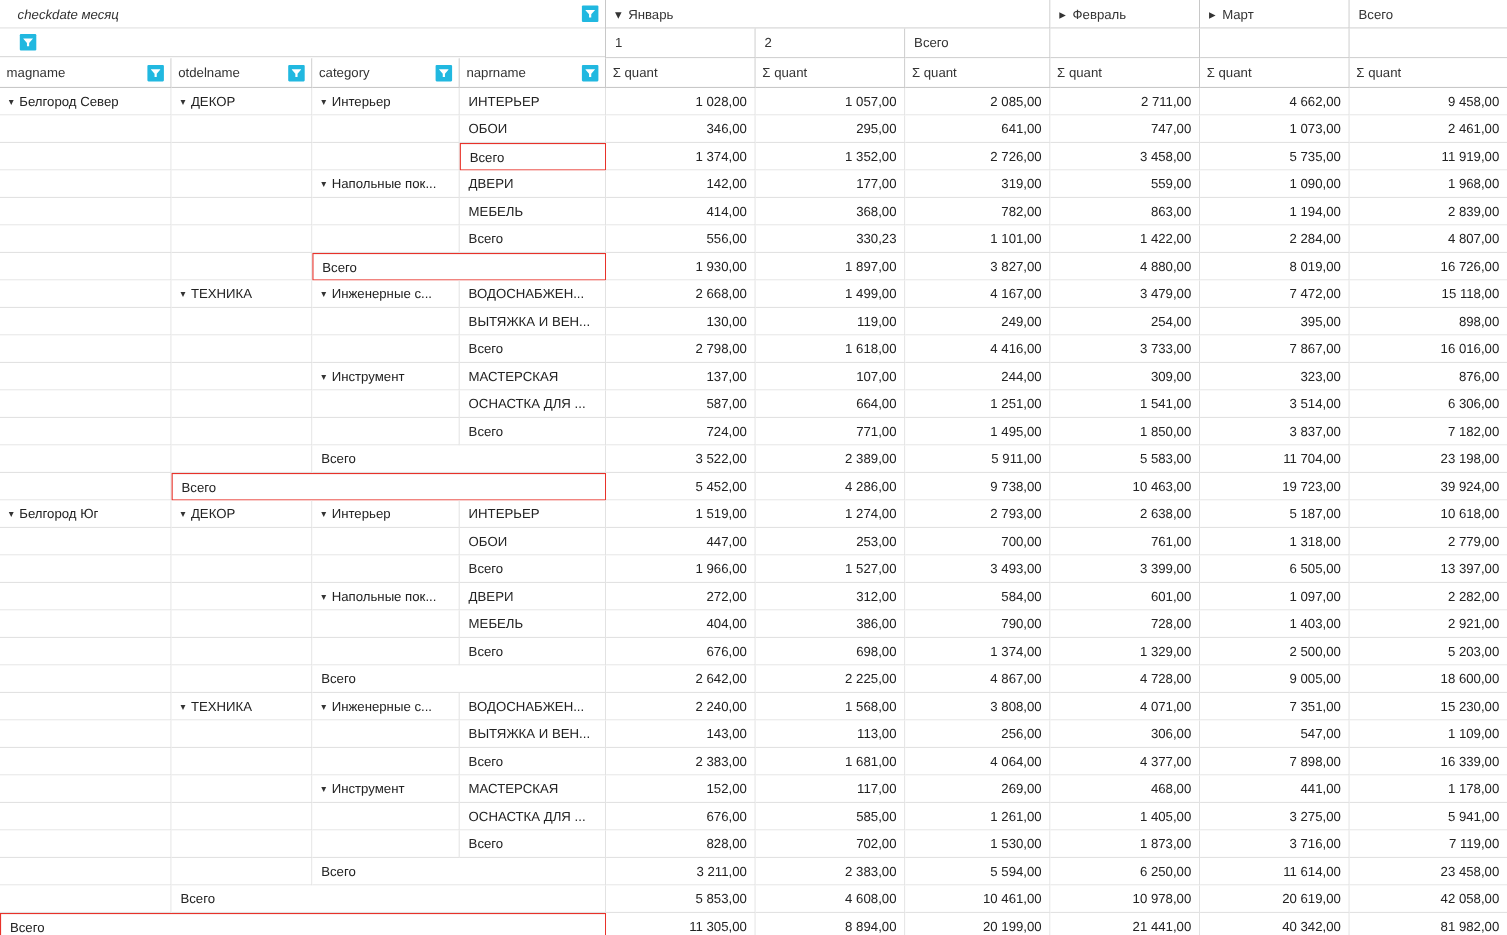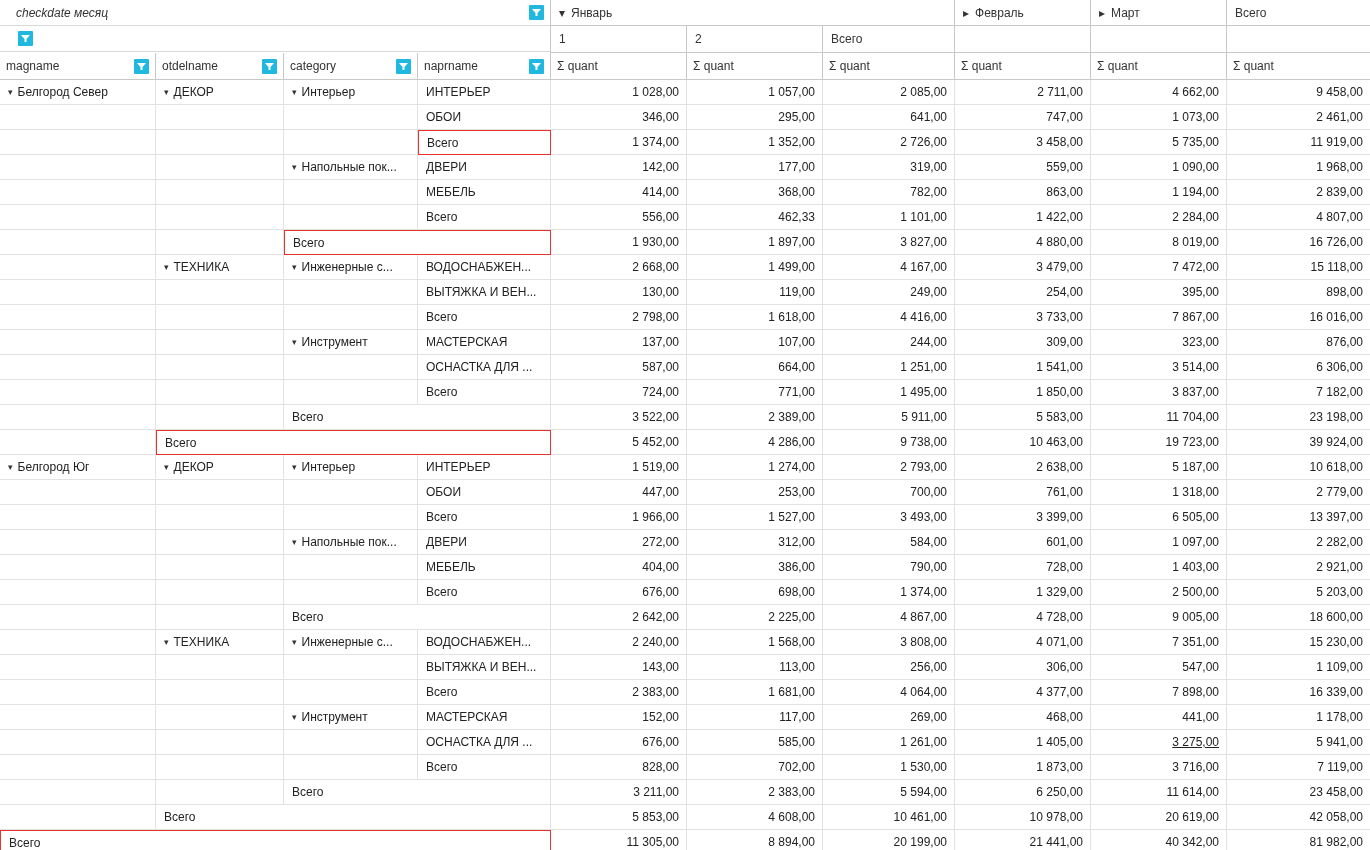--- a/index.html
+++ b/index.html
@@ -279,21 +279,21 @@
         <div class="cell rcell w-otd">
           <span></span>
         </div>
         <div class="cell rcell w-cat">
           <span></span>
         </div>
         <div class="cell rcell w-napr">
           <span>Всего</span>
         </div>
         <div class="cell vcell" style="width: 136px;">556,00</div>
-        <div class="cell vcell" style="width: 136px;">462,33</div>
+        <div class="cell vcell" style="width: 136px;">330,23</div>
         <div class="cell vcell" style="width: 132px;">1 101,00</div>
         <div class="cell vcell" style="width: 136px;">1 422,00</div>
         <div class="cell vcell" style="width: 136px;">2 284,00</div>
         <div class="cell vcell nr" style="width: 143px;">4 807,00</div>
       </div>
       <div class="body-row">
         <div class="cell rcell w-mag"></div>
         <div class="cell rcell w-otd"></div>
         <div class="cell rcell hl" style="width: 267px;">
           <span>Всего</span>
@@ -683,21 +683,21 @@
         <div class="cell rcell w-cat">
           <span></span>
         </div>
         <div class="cell rcell w-napr">
           <span>ОСНАСТКА ДЛЯ ...</span>
         </div>
         <div class="cell vcell" style="width: 136px;">676,00</div>
         <div class="cell vcell" style="width: 136px;">585,00</div>
         <div class="cell vcell" style="width: 132px;">1 261,00</div>
         <div class="cell vcell" style="width: 136px;">1 405,00</div>
-        <div class="cell vcell" style="width: 136px; text-decoration: underline;">3 275,00</div>
+        <div class="cell vcell" style="width: 136px;">3 275,00</div>
         <div class="cell vcell nr" style="width: 143px;">5 941,00</div>
       </div>
       <div class="body-row">
         <div class="cell rcell w-mag">
           <span></span>
         </div>
         <div class="cell rcell w-otd">
           <span></span>
         </div>
         <div class="cell rcell w-cat">

